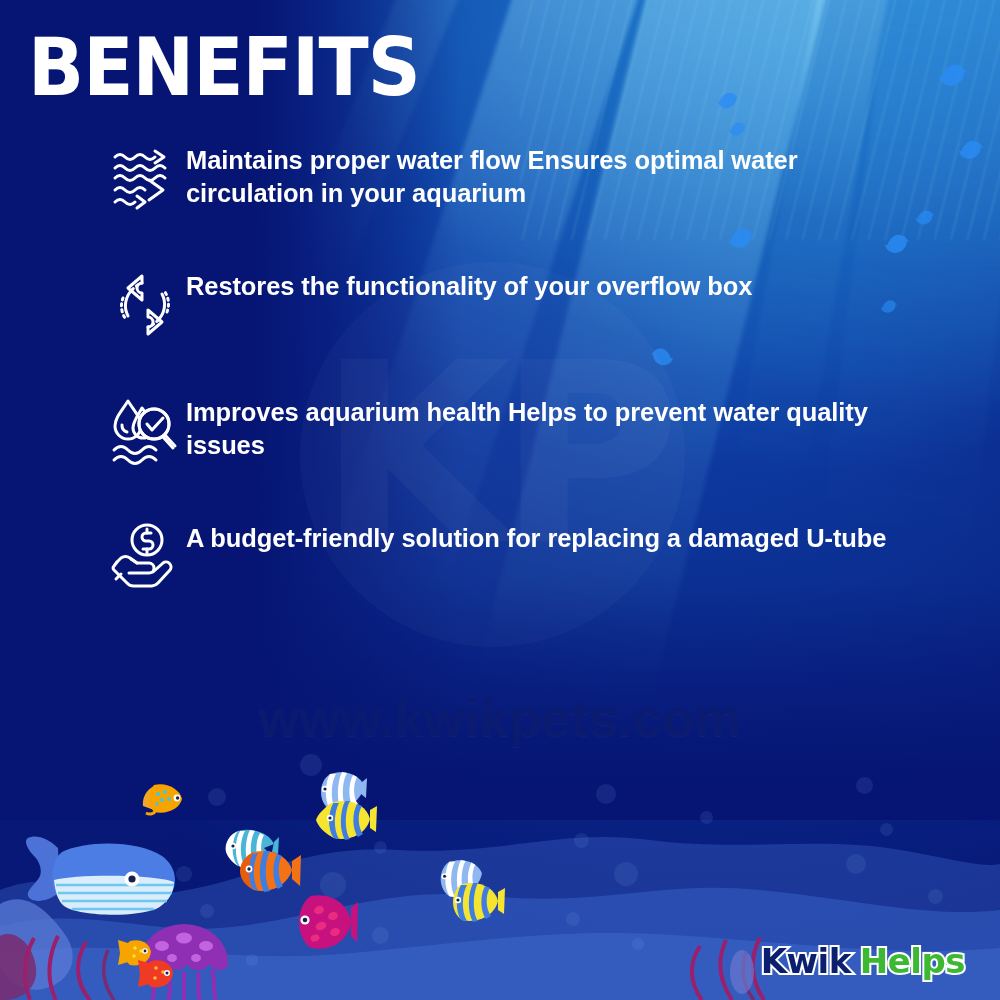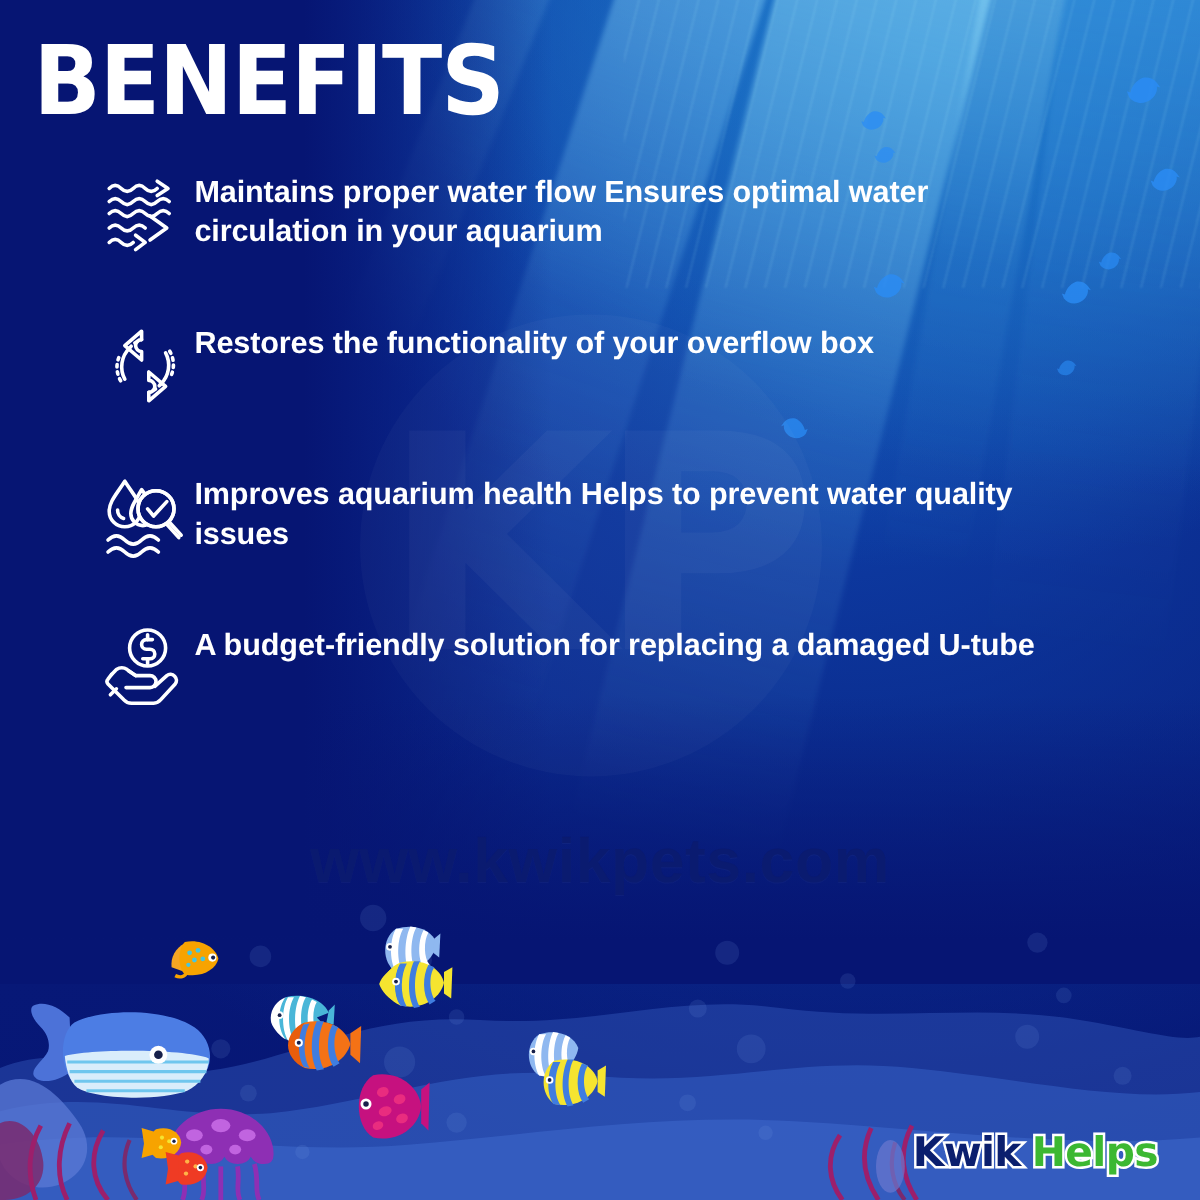--- a/index.html
+++ b/index.html
@@ -59,21 +59,21 @@
   .url-mark{position:absolute;left:0;right:0;top:688px;text-align:center;
     font-size:52px;font-weight:700;color:rgba(10,26,110,.88);letter-spacing:.5px;
     text-shadow:0 1px 0 rgba(255,255,255,.03);}
 
   
   .title{position:absolute;left:28px;top:28px;color:#ffffff;
     font-size:80px;font-weight:700;letter-spacing:-1px;line-height:1;
     font-family:"DejaVu Sans",sans-serif;transform:scaleX(.92);transform-origin:left top;}
 
   
-  .items{position:absolute;left:80px;top:140px;width:800px;}
+  .items{position:absolute;left:104px;top:140px;width:800px;}
   .item{display:flex;align-items:flex-start;margin-bottom:48px;}
   .item .ico{width:82px;flex:0 0 82px;height:78px;display:flex;align-items:center;justify-content:center;}
   .item .ico svg{display:block;}
   .item .txt{flex:1;color:#ffffff;font-size:25.5px;font-weight:700;line-height:1.28;
     padding-top:4px;letter-spacing:-.1px;}
 
   
   .sea{position:absolute;left:0;bottom:0;width:1000px;height:260px;}
   .bubble{position:absolute;border-radius:50%;background:rgba(120,160,235,.13);}
   .cfish{position:absolute;}

